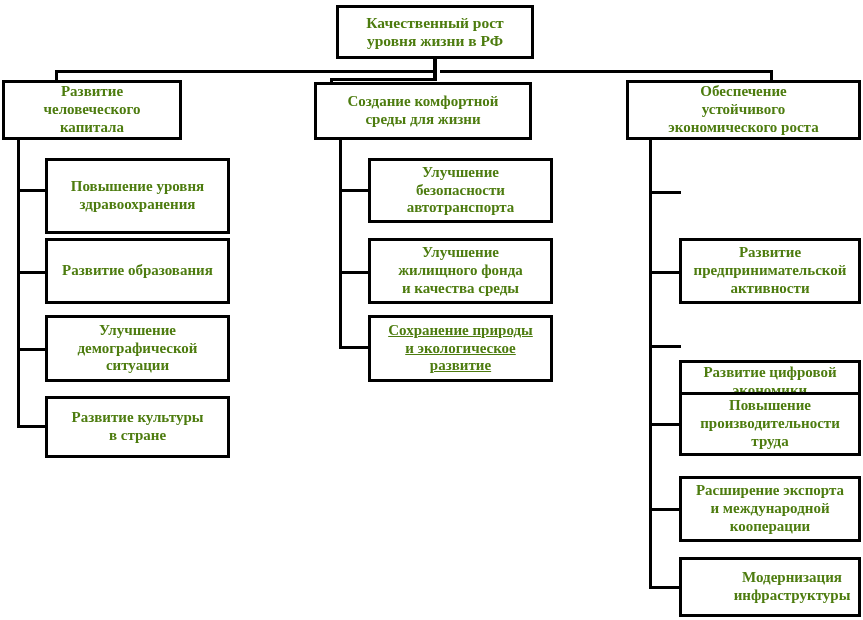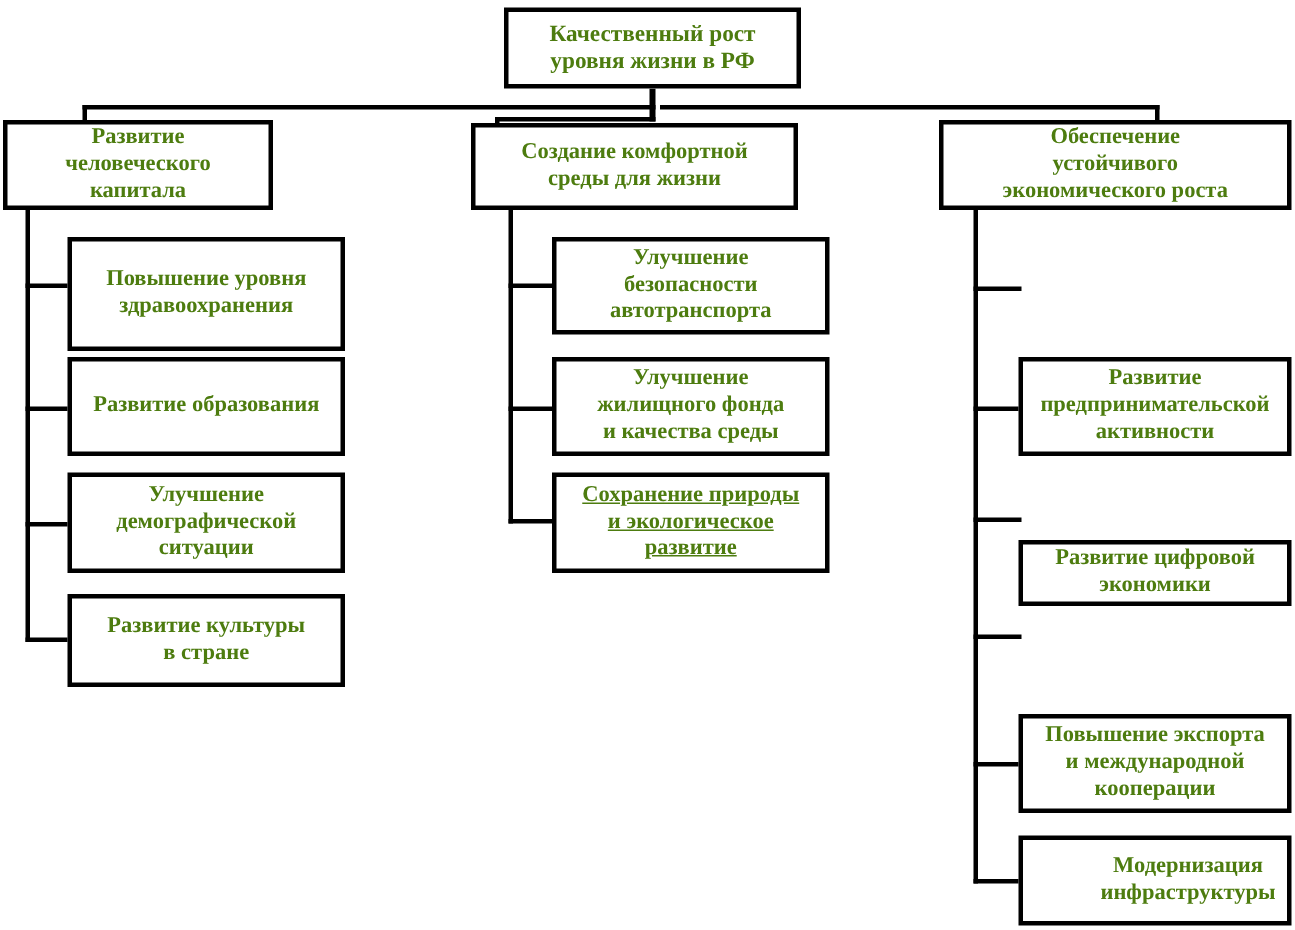--- a/index.html
+++ b/index.html
@@ -142,24 +142,29 @@
 активности</span>
   </div>
 
   <div class="line hline" style="left:649px; top:345px; width:32px; height:3px;"></div>
   <div class="node leaf" style="left:679px; top:316px; width:182px; height:44px;margin-top:44px;">
     <span class="label">Развитие цифровой
 экономики</span>
   </div>
 
   <div class="line hline" style="left:649px; top:423px; width:32px; height:3px;"></div>
+  <div class="node leaf" style="left:679px; top:392px; width:182px; height:64px;">
+    <span class="label">Повышение
+производительности
+труда</span>
+  </div>
 
   <div class="line hline" style="left:649px; top:508px; width:32px; height:3px;"></div>
   <div class="node leaf" style="left:679px; top:476px; width:182px; height:66px;">
-    <span class="label">Повышение экспорта
+    <span class="label">Расширение экспорта
 и международной
 кооперации</span>
   </div>
 
   <div class="line hline" style="left:649px; top:586px; width:32px; height:3px;"></div>
   <div class="node leaf" style="left:679px; top:557px; width:182px; height:60px;padding-left:44px;">
     <span class="label">Модернизация
 инфраструктуры</span>
   </div>
 

